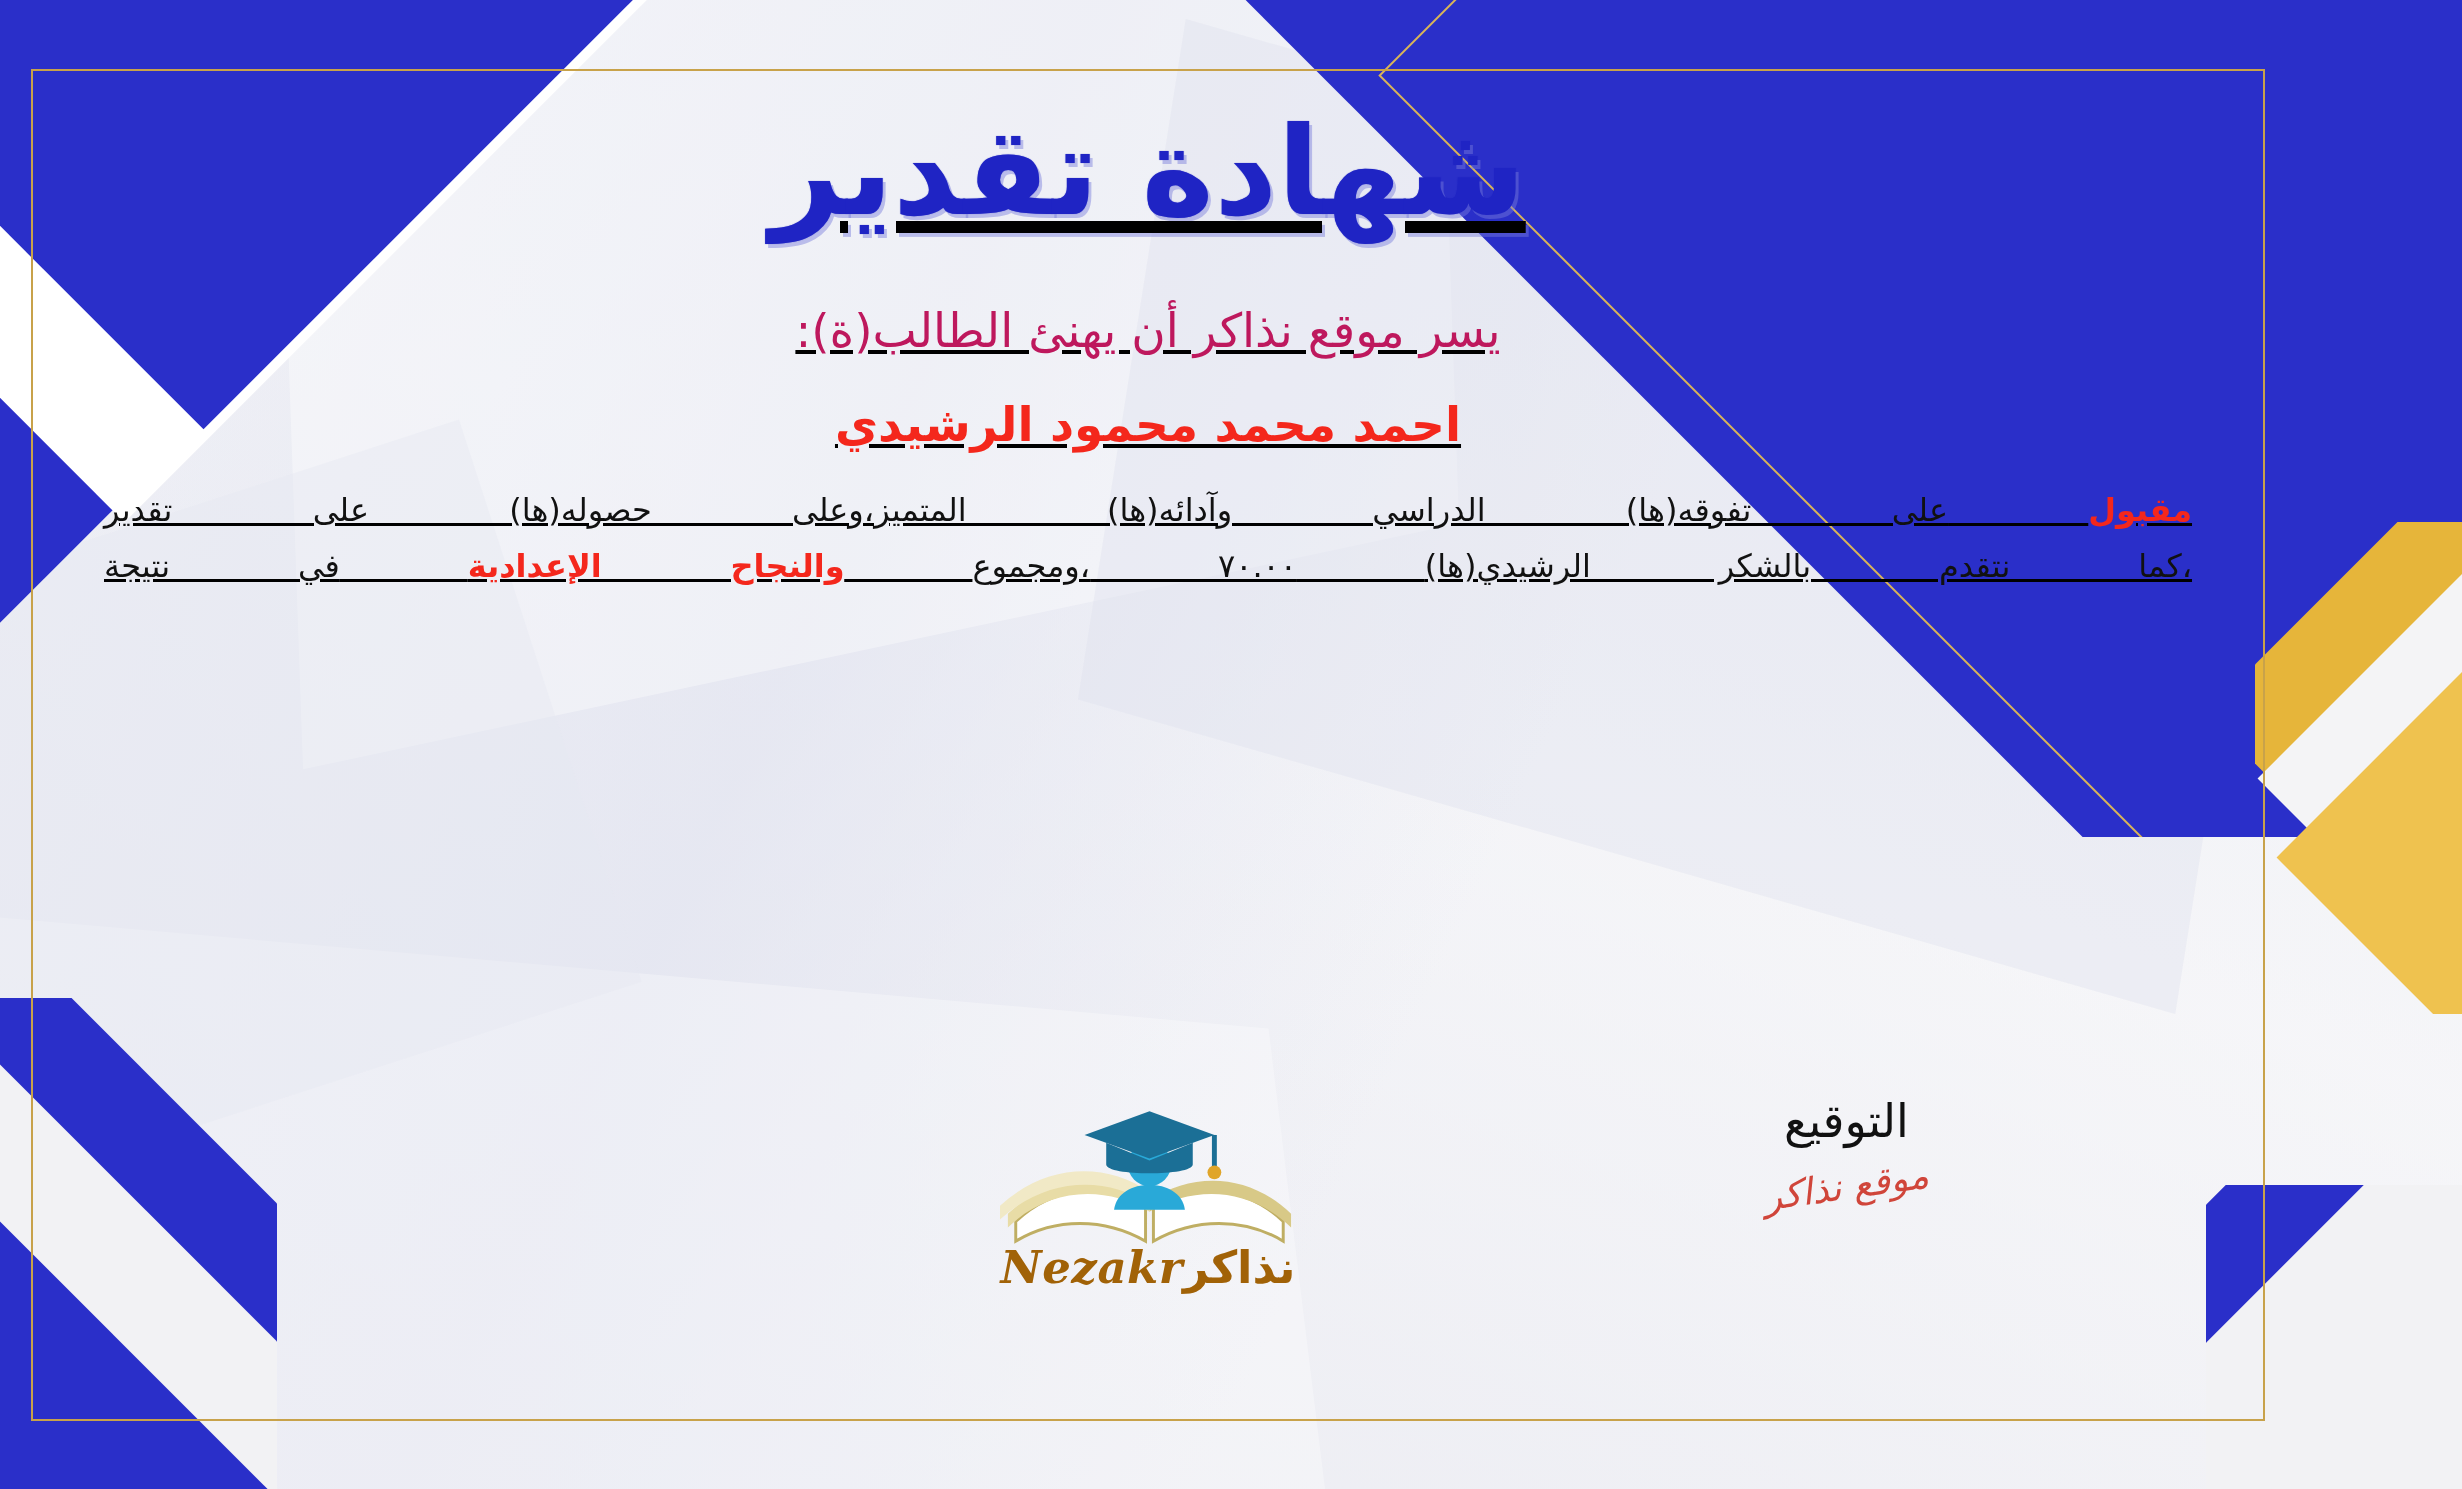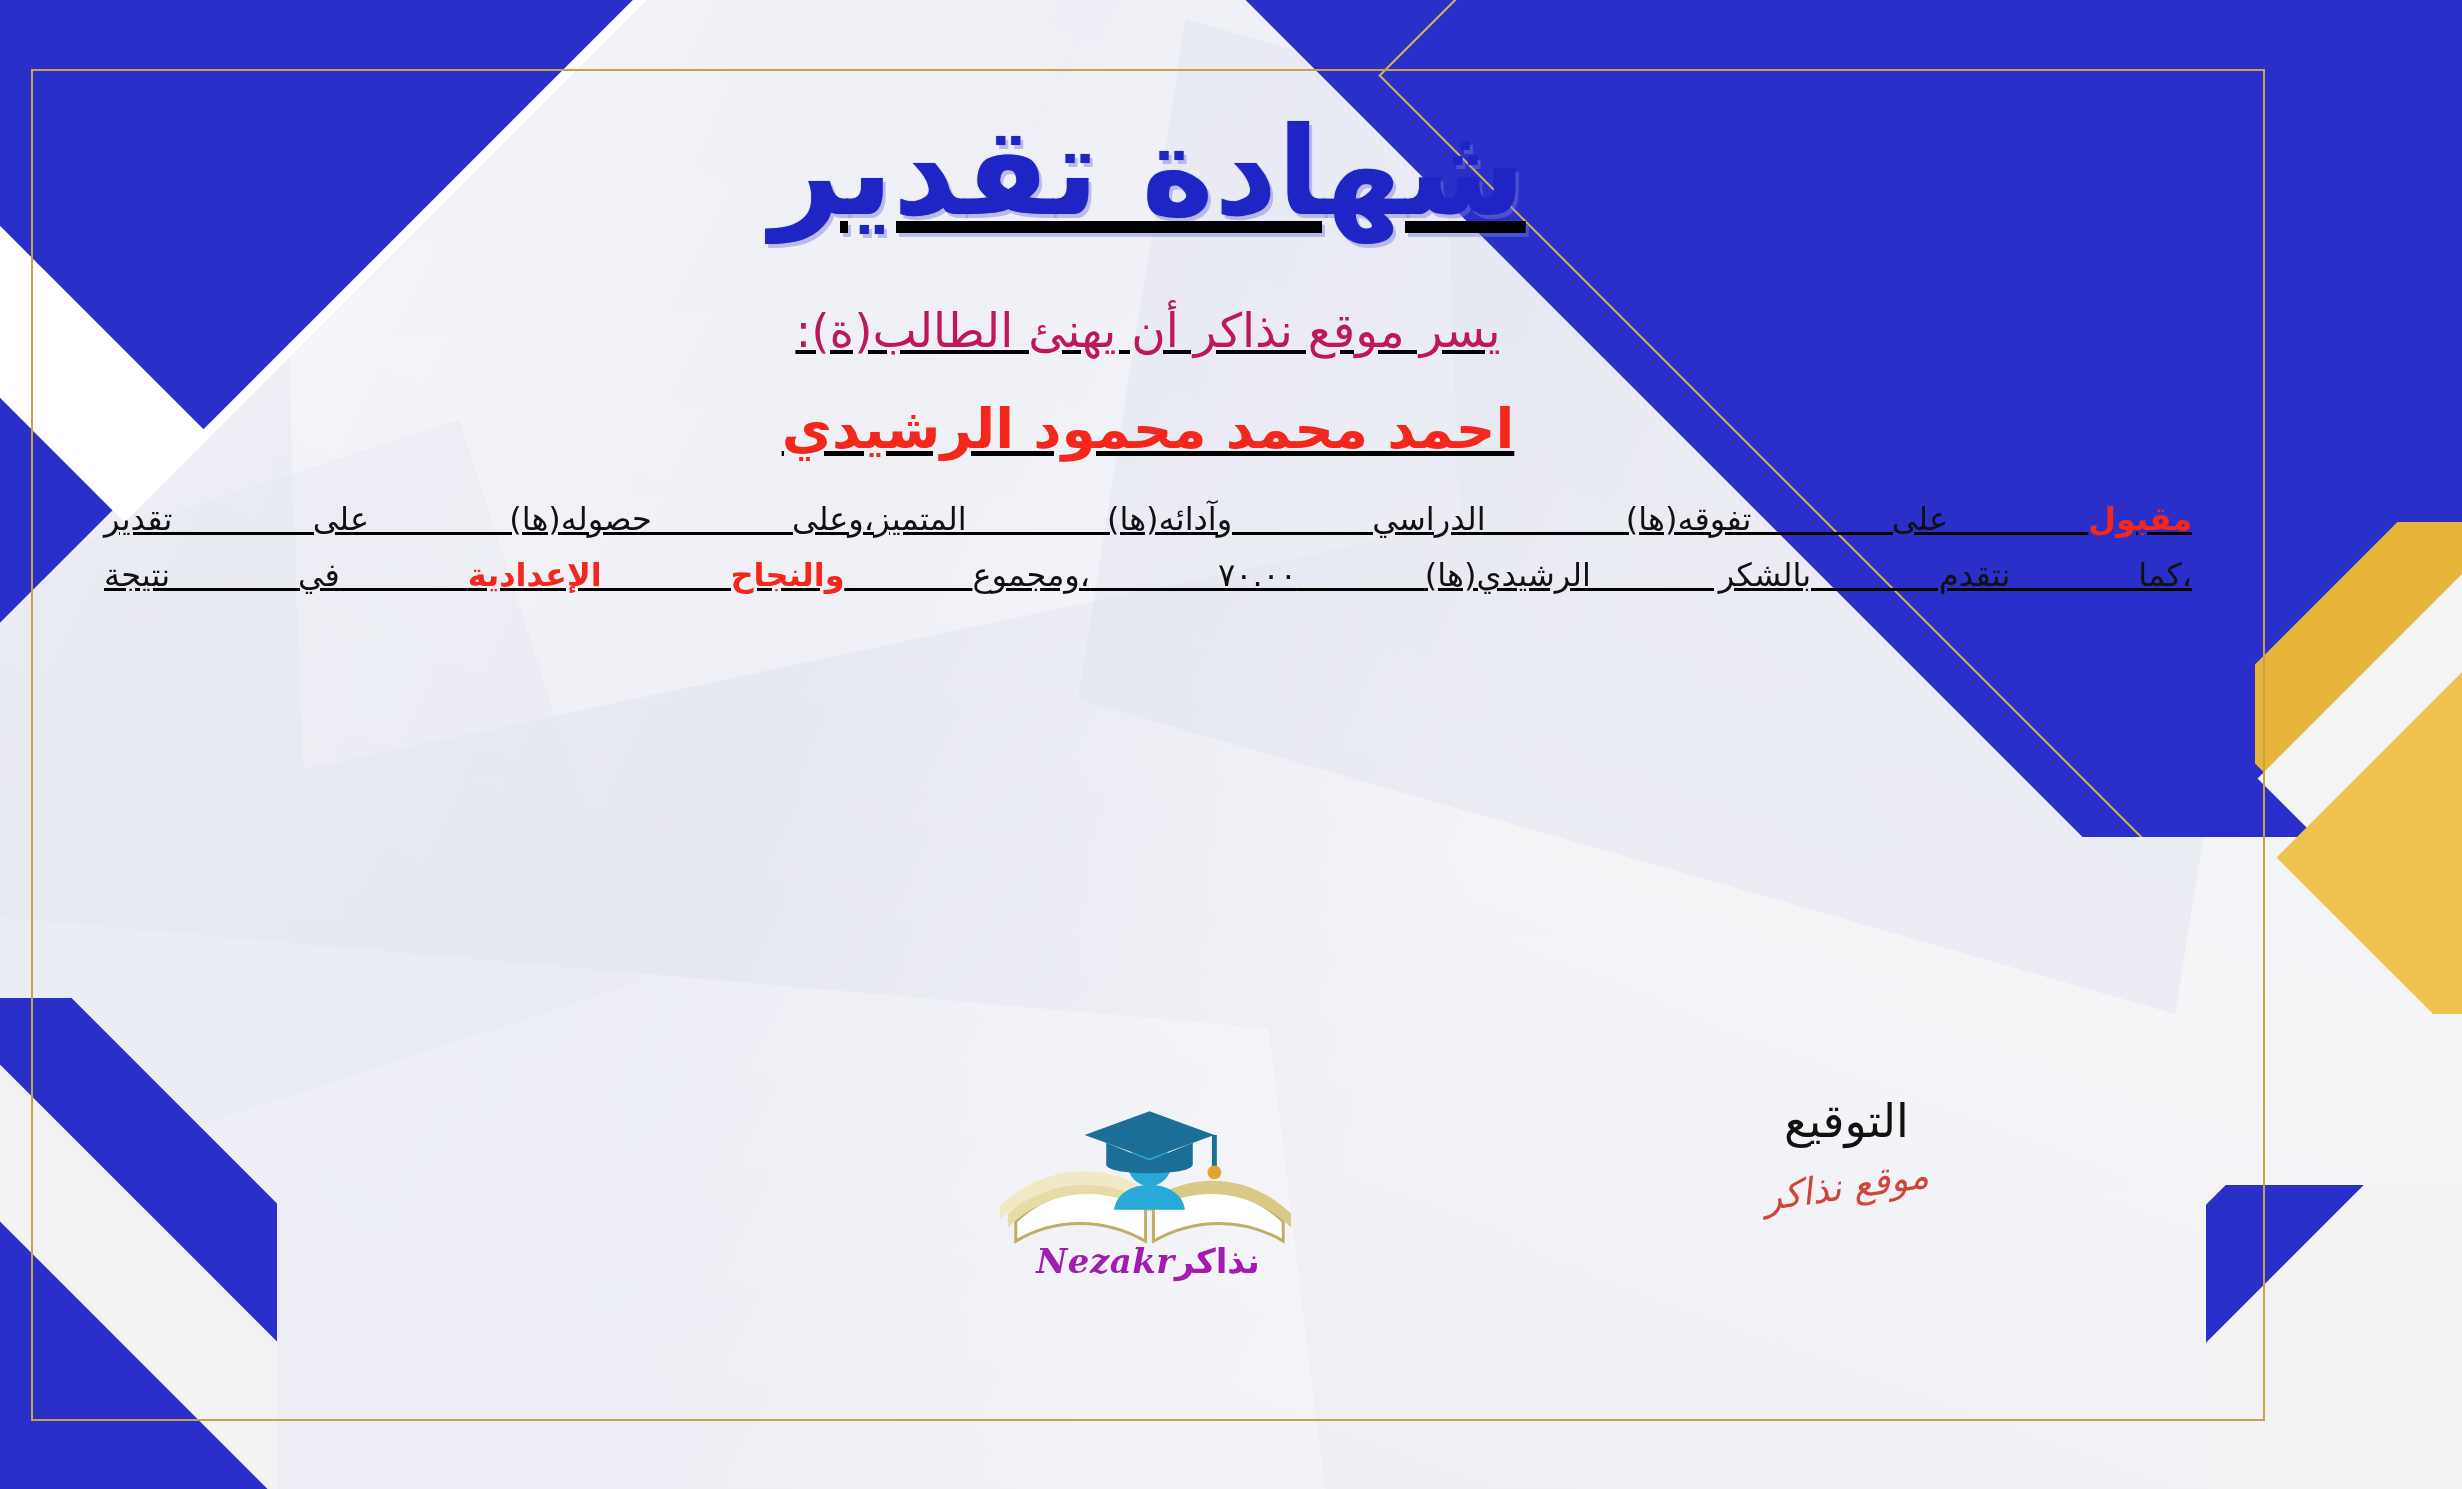--- a/index.html
+++ b/index.html
@@ -230,21 +230,21 @@
   .line-intro {
     margin-top: 64px;
     font-size: 47px;
     color: #be185d;
     direction: rtl;
     text-align: center;
   }
 
   .student-name {
     margin-top: 39px;
-    font-size: 55px;
+    font-size: 47px;
     font-weight: 700;
     color: #f4271c;
     direction: rtl;
     letter-spacing: 3px;
     text-align: center;
   }
 
   .body-block {
     margin-top: 34px;
     width: 2088px;
@@ -314,23 +314,23 @@
     top: 9.8px;
     width: 492px;
     text-align: center;
   }
   .logo-mark {
     display: block;
     margin: 0 auto;
   }
   .logo-text {
     margin-top: -9.8px;
-    font-size: 34px;
+    font-size: 45px;
     font-weight: 700;
-    color: #a21caf;
+    color: #a16207;
     direction: rtl;
     letter-spacing: 0.5px;
   }
   .logo-text .latin {
     font-family: "DejaVu Serif", "Liberation Serif", serif;
     font-style: italic;
   }
 </style>
 </head>
 <body>

